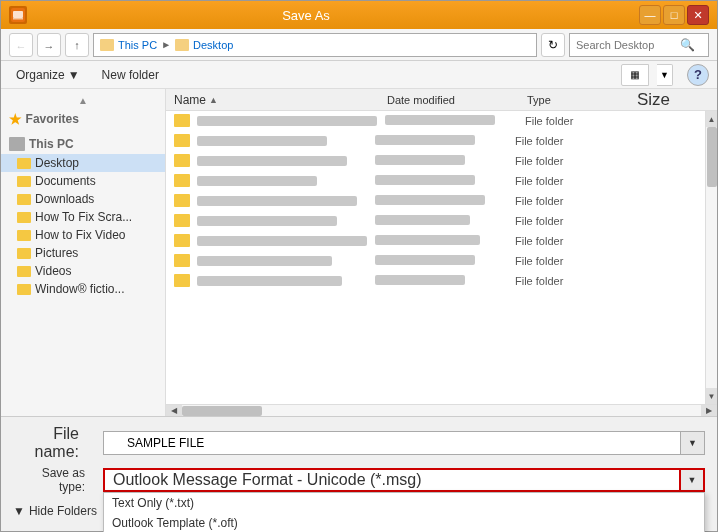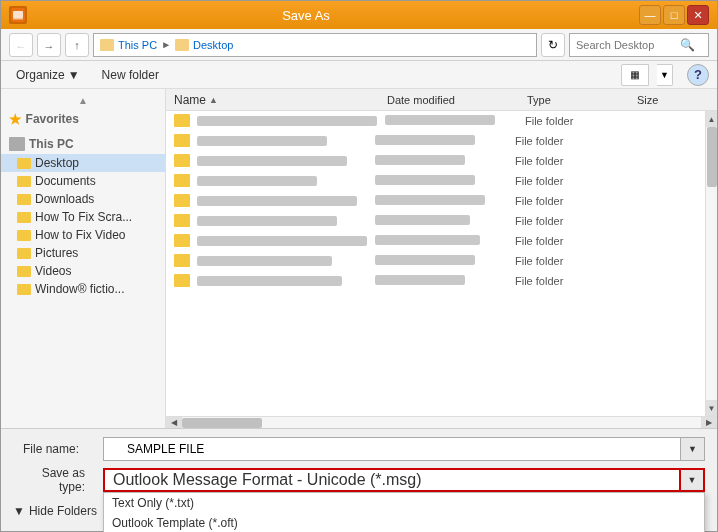--- a/index.html
+++ b/index.html
@@ -59,41 +59,41 @@
     .folder-icon-sm { width: 14px; height: 11px; background: #f5c842; border-radius: 1px; display: inline-flex; align-items: center; flex-shrink: 0; }
     .star-icon { color: #f8a800; font-size: 14px; flex-shrink: 0; }
     .pc-icon { width: 16px; height: 14px; background: #aaa; border-radius: 1px; display: inline-block; flex-shrink: 0; }
     .sidebar-scroll-up { text-align: center; color: #888; font-size: 10px; padding: 2px 0; }
 
     .file-list { flex: 1; background: #fff; overflow: hidden; display: flex; flex-direction: column; }
     .file-list-header { display: flex; align-items: center; background: #f0f0f0; border-bottom: 1px solid #ddd; height: 22px; padding: 0 4px; flex-shrink: 0; }
     .col-name { flex: 1; padding: 0 4px; font-size: 11px; color: #333; display: flex; align-items: center; gap: 3px; cursor: pointer; }
     .col-modified { width: 140px; padding: 0 4px; font-size: 11px; color: #333; flex-shrink: 0; }
     .col-type { width: 110px; padding: 0 4px; font-size: 11px; color: #333; flex-shrink: 0; }
-    .col-size { width: 80px; padding: 0 4px; font-size: 11px; color: #333; flex-shrink: 0; }
+    .col-size { width: 80px; padding: 0 4px; font-size: 17px; color: #333; flex-shrink: 0; }
     .sort-arrow { font-size: 9px; color: #666; }
 
     .file-rows { flex: 1; overflow-y: auto; }
     .file-row { display: flex; align-items: center; height: 20px; padding: 0 4px; border-bottom: 1px solid transparent; }
     .file-row .col-name { color: #333; }
     .file-row .col-type { color: #555; }
     .blurred-text { background: #ccc; border-radius: 2px; height: 10px; display: inline-block; }
 
     .scrollbar-v { width: 12px; background: #f0f0f0; border-left: 1px solid #ddd; display: flex; flex-direction: column; align-items: center; }
     .scroll-arrow { width: 12px; height: 16px; background: #e0e0e0; display: flex; align-items: center; justify-content: center; cursor: pointer; font-size: 8px; color: #555; }
     .scroll-track { flex: 1; width: 12px; background: #f5f5f5; position: relative; }
     .scroll-thumb { width: 10px; height: 60px; background: #c0c0c0; border-radius: 2px; margin: 0 auto; cursor: pointer; }
 
     .scrollbar-h { height: 12px; background: #f0f0f0; border-top: 1px solid #ddd; display: flex; align-items: center; }
     .scroll-arrow-h { width: 16px; height: 12px; background: #e0e0e0; display: flex; align-items: center; justify-content: center; cursor: pointer; font-size: 8px; color: #555; }
     .scroll-track-h { flex: 1; height: 12px; background: #f5f5f5; position: relative; }
 
     .bottom-section { background: #f0f0f0; border-top: 1px solid #ccc; padding: 8px 12px; flex-shrink: 0; }
     .bottom-row { display: flex; align-items: center; margin-bottom: 5px; }
-    .bottom-label { width: 90px; text-align: right; padding-right: 24px; color: #333; font-size: 12px; }
+    .bottom-label { width: 90px; text-align: right; padding-right: 24px; color: #333; font-size: 16px; }
     .filename-input { flex: 1; height: 24px; border: 1px solid #aaa; background: #fff; padding: 0 23px; font-size: 12px; }
     .dropdown-btn { width: 24px; height: 24px; border: 1px solid #aaa; background: #e8e8e8; border-left: none; display: flex; align-items: center; justify-content: center; cursor: pointer; font-size: 9px; color: #333; }
 
     .savetype-row { display: flex; align-items: center; margin-bottom: 5px; }
     .savetype-label { width: 90px; text-align: right; padding-right: 18px; color: #333; font-size: 12px; }
     .savetype-box { flex: 1; position: relative; }
     .savetype-selected { height: 24px; border: 2px solid #cc0000; background: #fff; padding: 0 8px; font-size: 16px; display: flex; align-items: center; color: #333; }
     .savetype-dropdown-btn { width: 24px; height: 24px; border: 2px solid #cc0000; background: #e8e8e8; border-left: none; display: flex; align-items: center; justify-content: center; cursor: pointer; font-size: 9px; color: #333; }
 
     .dropdown-menu {

